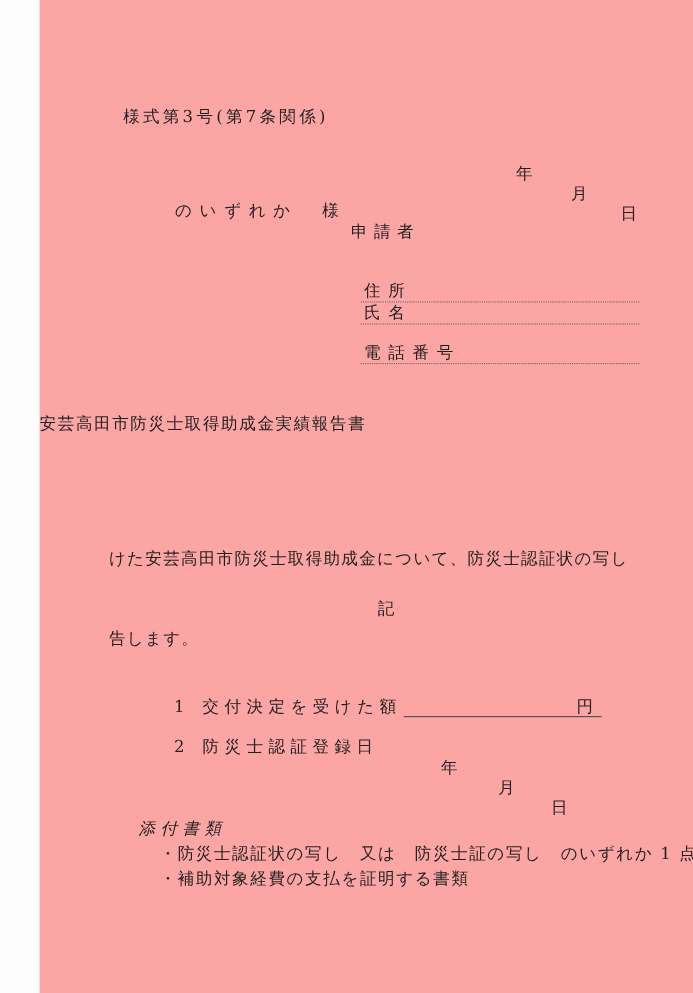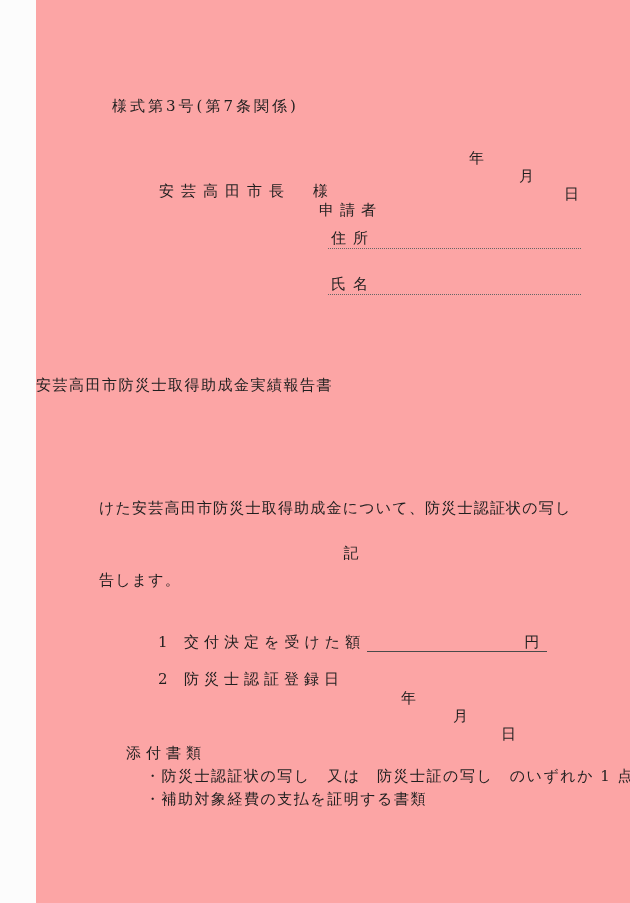--- a/index.html
+++ b/index.html
@@ -39,21 +39,21 @@
     height: 19px;
     border-bottom: 1px dotted #666;
   }
   .field-row .field-label {
     position: absolute;
     left: 3px;
     bottom: 0px;
     letter-spacing: 7px;
     white-space: pre;
   }
-  .field-row.r1 { top: 229px; }
+  .field-row.r1 { top: 255px; }
   .field-row.r2 { top: 275px; font-family: Liberation Serif, serif; }
   .field-row.r3 { top: 311px; }
 
   .doc-title {
     left: 0; top: 376px; width: 630px;
     letter-spacing: 1.5px;
     white-space: pre;
   }
 
   .body-par {
@@ -78,49 +78,52 @@
     border-bottom: 1px solid #4a4a4a;
     text-align: right;
     padding-right: 8px;
     height: 18px;
     vertical-align: bottom;
   }
   .item2 .reg-y { position: absolute; left: 262px; }
   .item2 .reg-m { position: absolute; left: 314px; }
   .item2 .reg-d { position: absolute; left: 362px; }
 
-  .att-heading { left: 90px; top: 744px; letter-spacing: 5px; }
+  .att-heading { left: 90px; top: 744px; letter-spacing: 5px; font-style: italic; }
   .att-item { left: 109px; letter-spacing: 1.5px; white-space: pre; }
   .att-item.a1 { top: 767px; }
   .att-item.a2 { top: 790px; }
 </style>
 </head>
 <body>
 
 <div class="page">
 
   <div class="abs form-number">様式第3号(第7条関係)</div>
 
   <div class="abs date-line">
     <span class="y">年</span>
     <span class="m">月</span>
     <span class="d">日</span>
   </div>
 
   <div class="abs addressee">
-    <span>安芸高田市長</span><span class="honorific">様</span>
+    <span>のいずれか</span><span class="honorific">様</span>
   </div>
 
   <div class="abs applicant-label">申請者</div>
 
   <div class="field-row r1">
     <span class="field-label">住所</span>
   </div>
   <div class="field-row r2">
     <span class="field-label">氏名</span>
+  </div>
+  <div class="field-row r3">
+    <span class="field-label">電話番号</span>
   </div>
 
   <div class="abs doc-title">安芸高田市防災士取得助成金実績報告書</div>
 
   <div class="abs body-par">
     <div class="par-line">けた安芸高田市防災士取得助成金について、防災士認証状の写し</div>
     <div class="par-line">告します。</div>
   </div>
 
   <div class="abs ki-heading">記</div>

